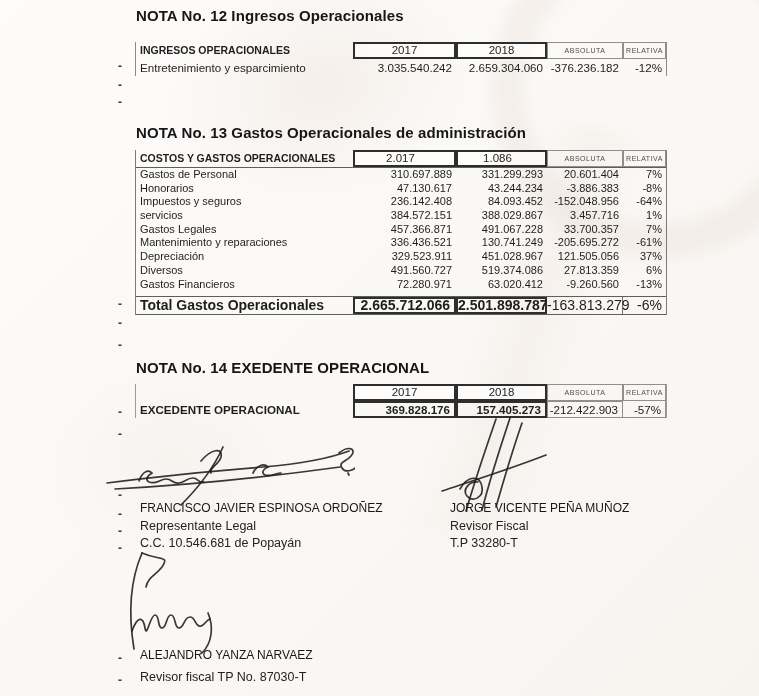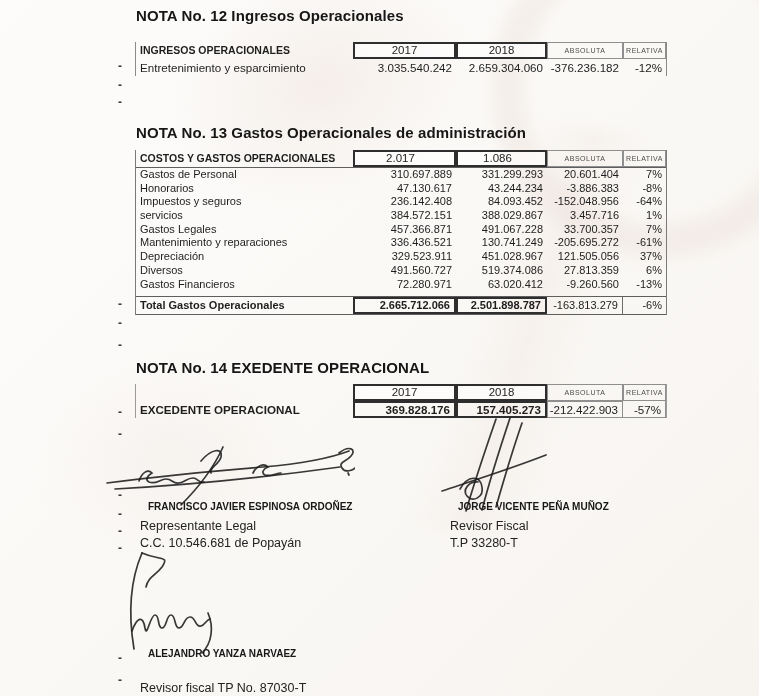--- a/index.html
+++ b/index.html
@@ -43,31 +43,31 @@
   .c0 { padding-left:4px; white-space:nowrap; text-align:left; }
   .c1,.c2,.c3,.c4 { text-align:right; padding-right:4px; font-variant-numeric:tabular-nums; white-space:nowrap; }
   .t1 .trow, .t3 .trow { height:17px; line-height:17px; font-size:11.6px; }
   .t2 .trow { height:13.7px; line-height:13.9px; font-size:11px; }
 
   .t3 .trow .c0, .t3 .trow .c1, .t3 .trow .c2 { font-weight:bold; }
   .t3 .trow .c1, .t3 .trow .c2 { border:2px solid #2e2e2e; line-height:13px; }
   .t3 .trow .c3 { border:1px solid #8f8f8f; line-height:15px; }
   .t3 .trow .c4 { border-bottom:1px solid #8f8f8f; border-right:1px solid #8f8f8f; }
 
-  .tfoot { margin-top:5px; height:17px; line-height:16px; font-weight:bold; font-size:11px;
+  .tfoot { margin-top:5px; height:17px; line-height:16px; font-weight:bold; font-size:14px;
     border-top:1px solid #5e5e5e; border-bottom:1px solid #5e5e5e; }
   .tfoot .c1, .tfoot .c2 { border:2px solid #2e2e2e; line-height:12px; }
   .tfoot .c3 { border-right:1px solid #6e6e6e; font-weight:normal; }
   .tfoot .c4 { font-weight:normal; }
 
   .mdash { position:absolute; left:118px; width:10px; font-weight:bold; font-size:12px; color:#3a3a3a; line-height:1; }
 
   .sig { position:absolute; }
   .sig path { fill:none; stroke:#1c1c1c; stroke-width:1.7; stroke-linecap:round; opacity:0.88; }
-  .sig-name  { position:absolute; font-weight:bold; font-size:10px; white-space:nowrap; color:#181818;margin-left:8px; }
+  .sig-name  { position:absolute; font-weight:normal; font-size:12px; white-space:nowrap; color:#181818; }
   .sig-line  { position:absolute; font-size:12.5px; white-space:nowrap; color:#232323; }
 </style>
 </head>
 <body>
 
 <div class="page">
 
   <div class="wm wm-ring"></div>
   <div class="wm wm-blob1"></div>
   <div class="wm wm-blob2"></div>
@@ -239,15 +239,15 @@
 
   <div class="sig-name" style="left:140px; top:501px;">FRANCISCO JAVIER ESPINOSA ORDOÑEZ</div>
   <div class="sig-line" style="left:140px; top:519px;">Representante Legal</div>
   <div class="sig-line" style="left:140px; top:536px;">C.C. 10.546.681 de Popayán</div>
 
   <div class="sig-name" style="left:450px; top:501px;">JORGE VICENTE PEÑA MUÑOZ</div>
   <div class="sig-line" style="left:450px; top:519px;">Revisor Fiscal</div>
   <div class="sig-line" style="left:450px; top:536px;">T.P 33280-T</div>
 
   <div class="sig-name" style="left:140px; top:648px;">ALEJANDRO YANZA NARVAEZ</div>
-  <div class="sig-line" style="left:140px; top:670px;margin-top:11px;">Revisor fiscal TP No. 87030-T</div>
+  <div class="sig-line" style="left:140px; top:670px;">Revisor fiscal TP No. 87030-T</div>
 
 </div>
 
 </body></html>

